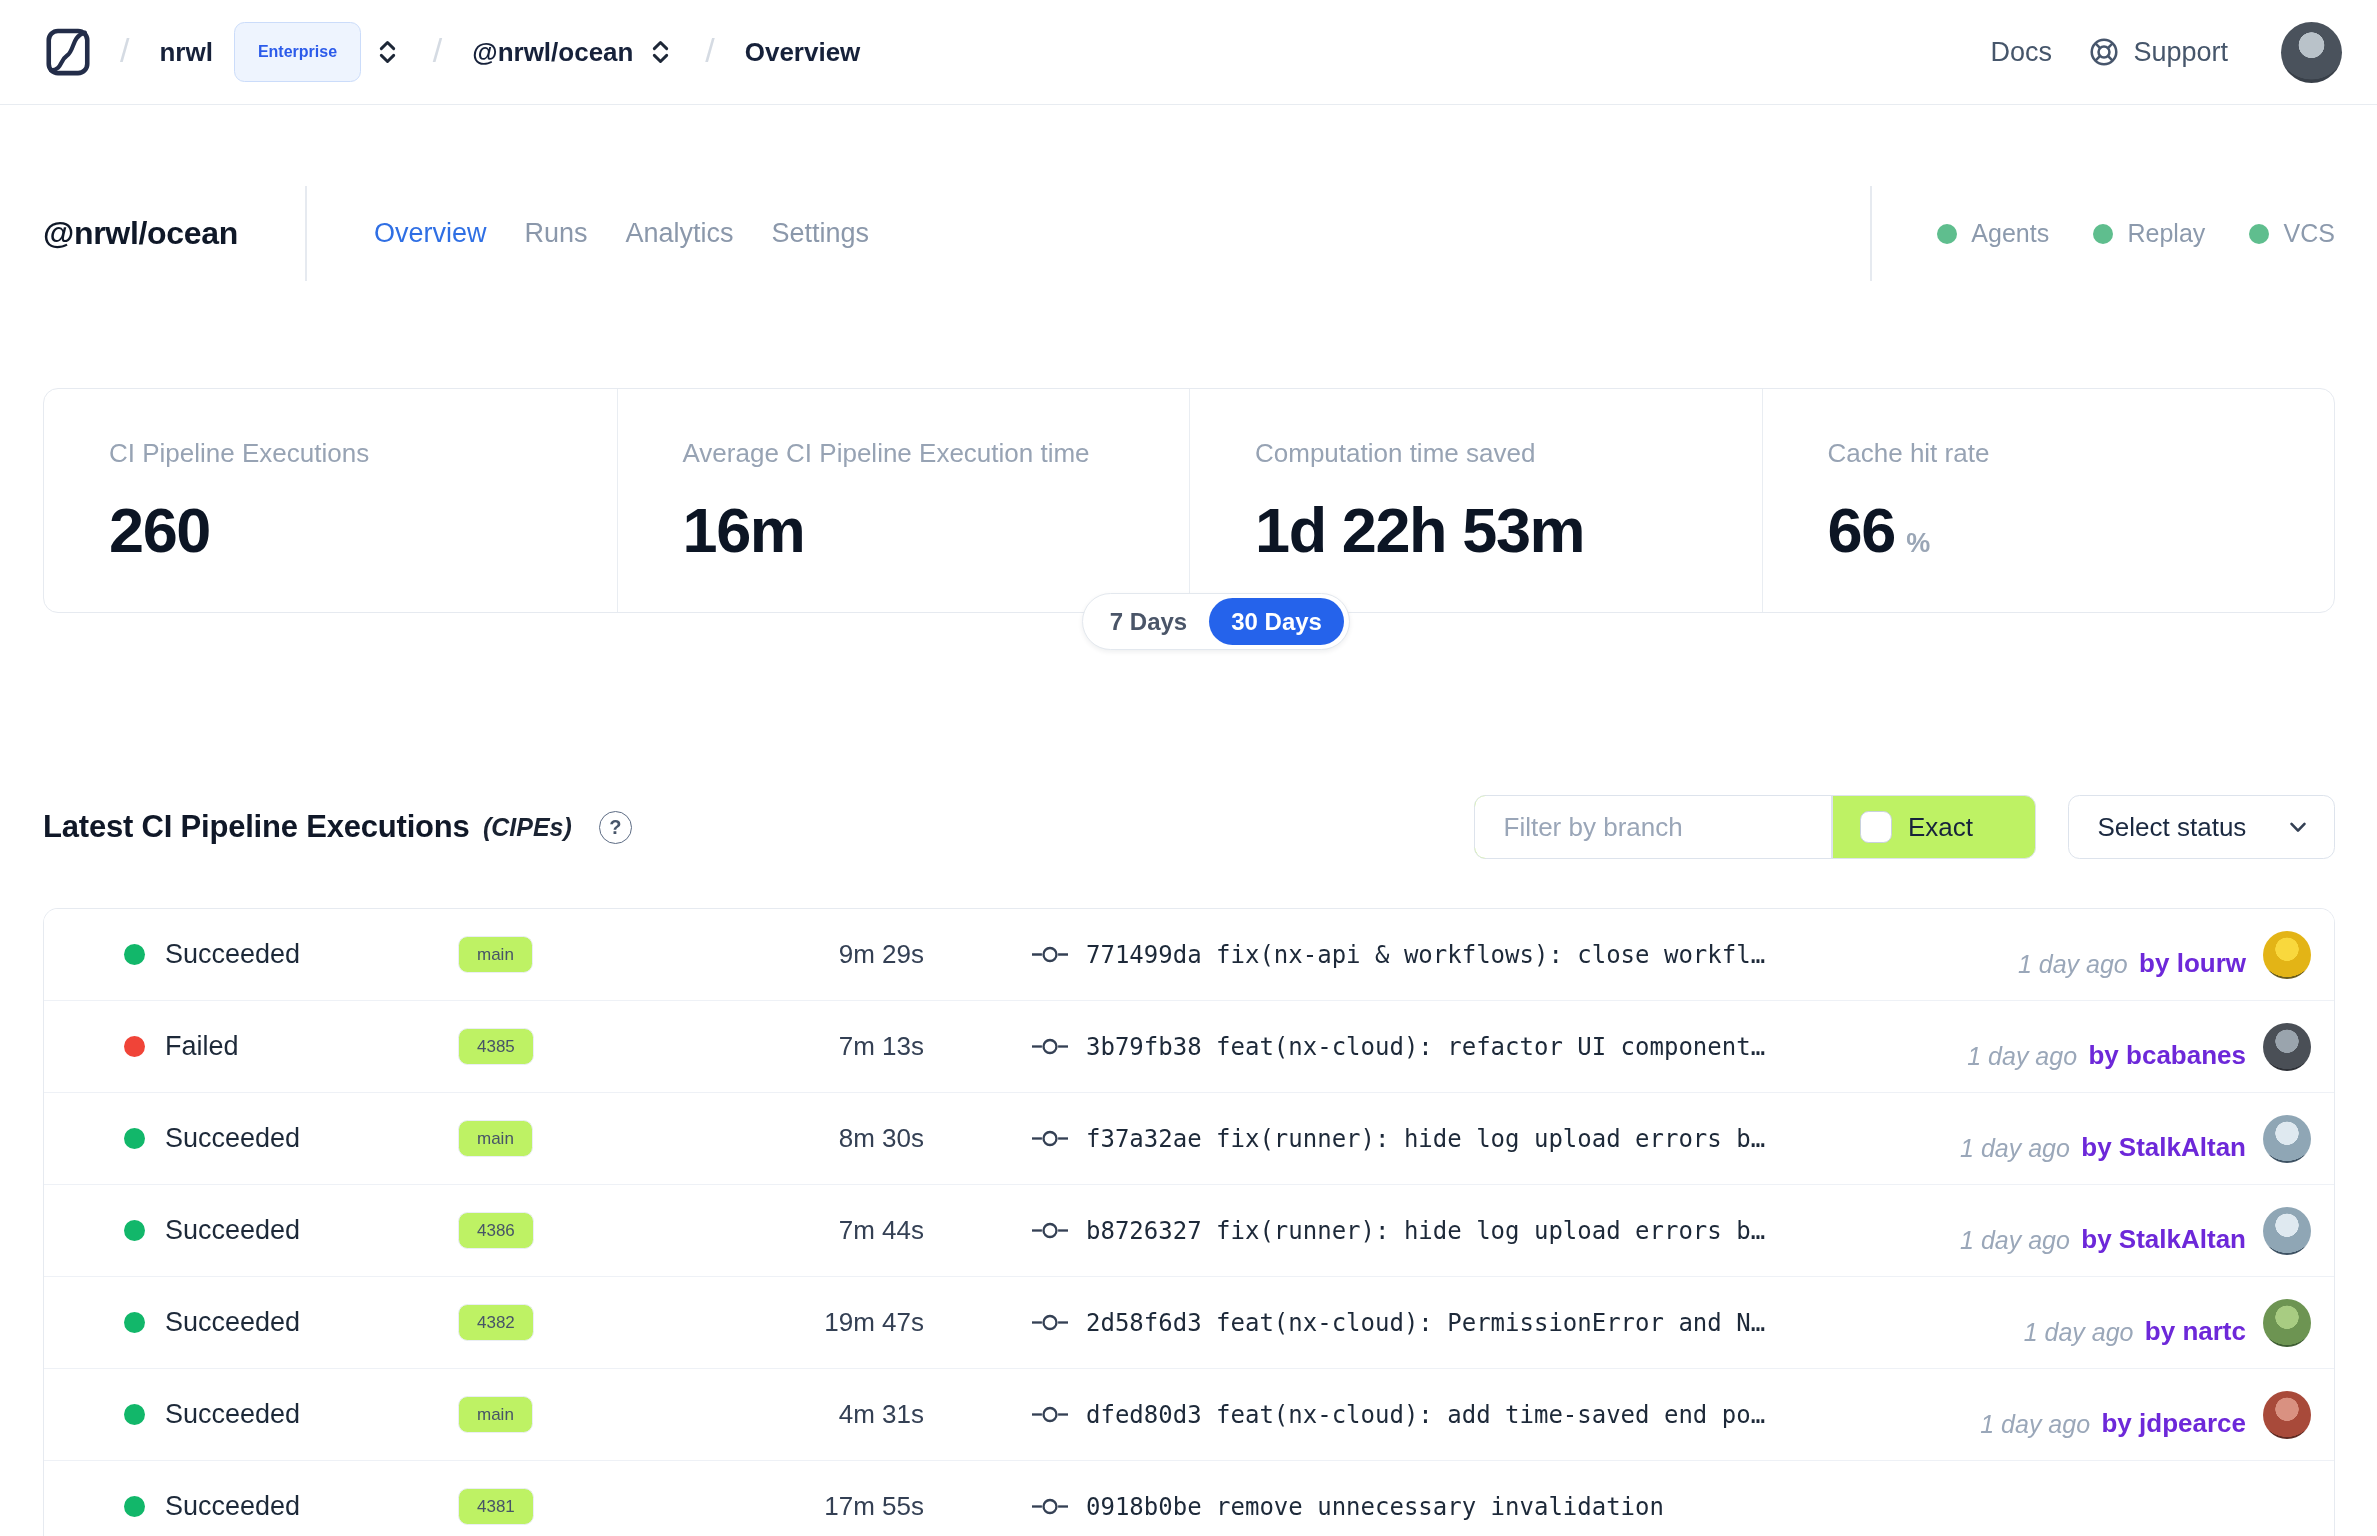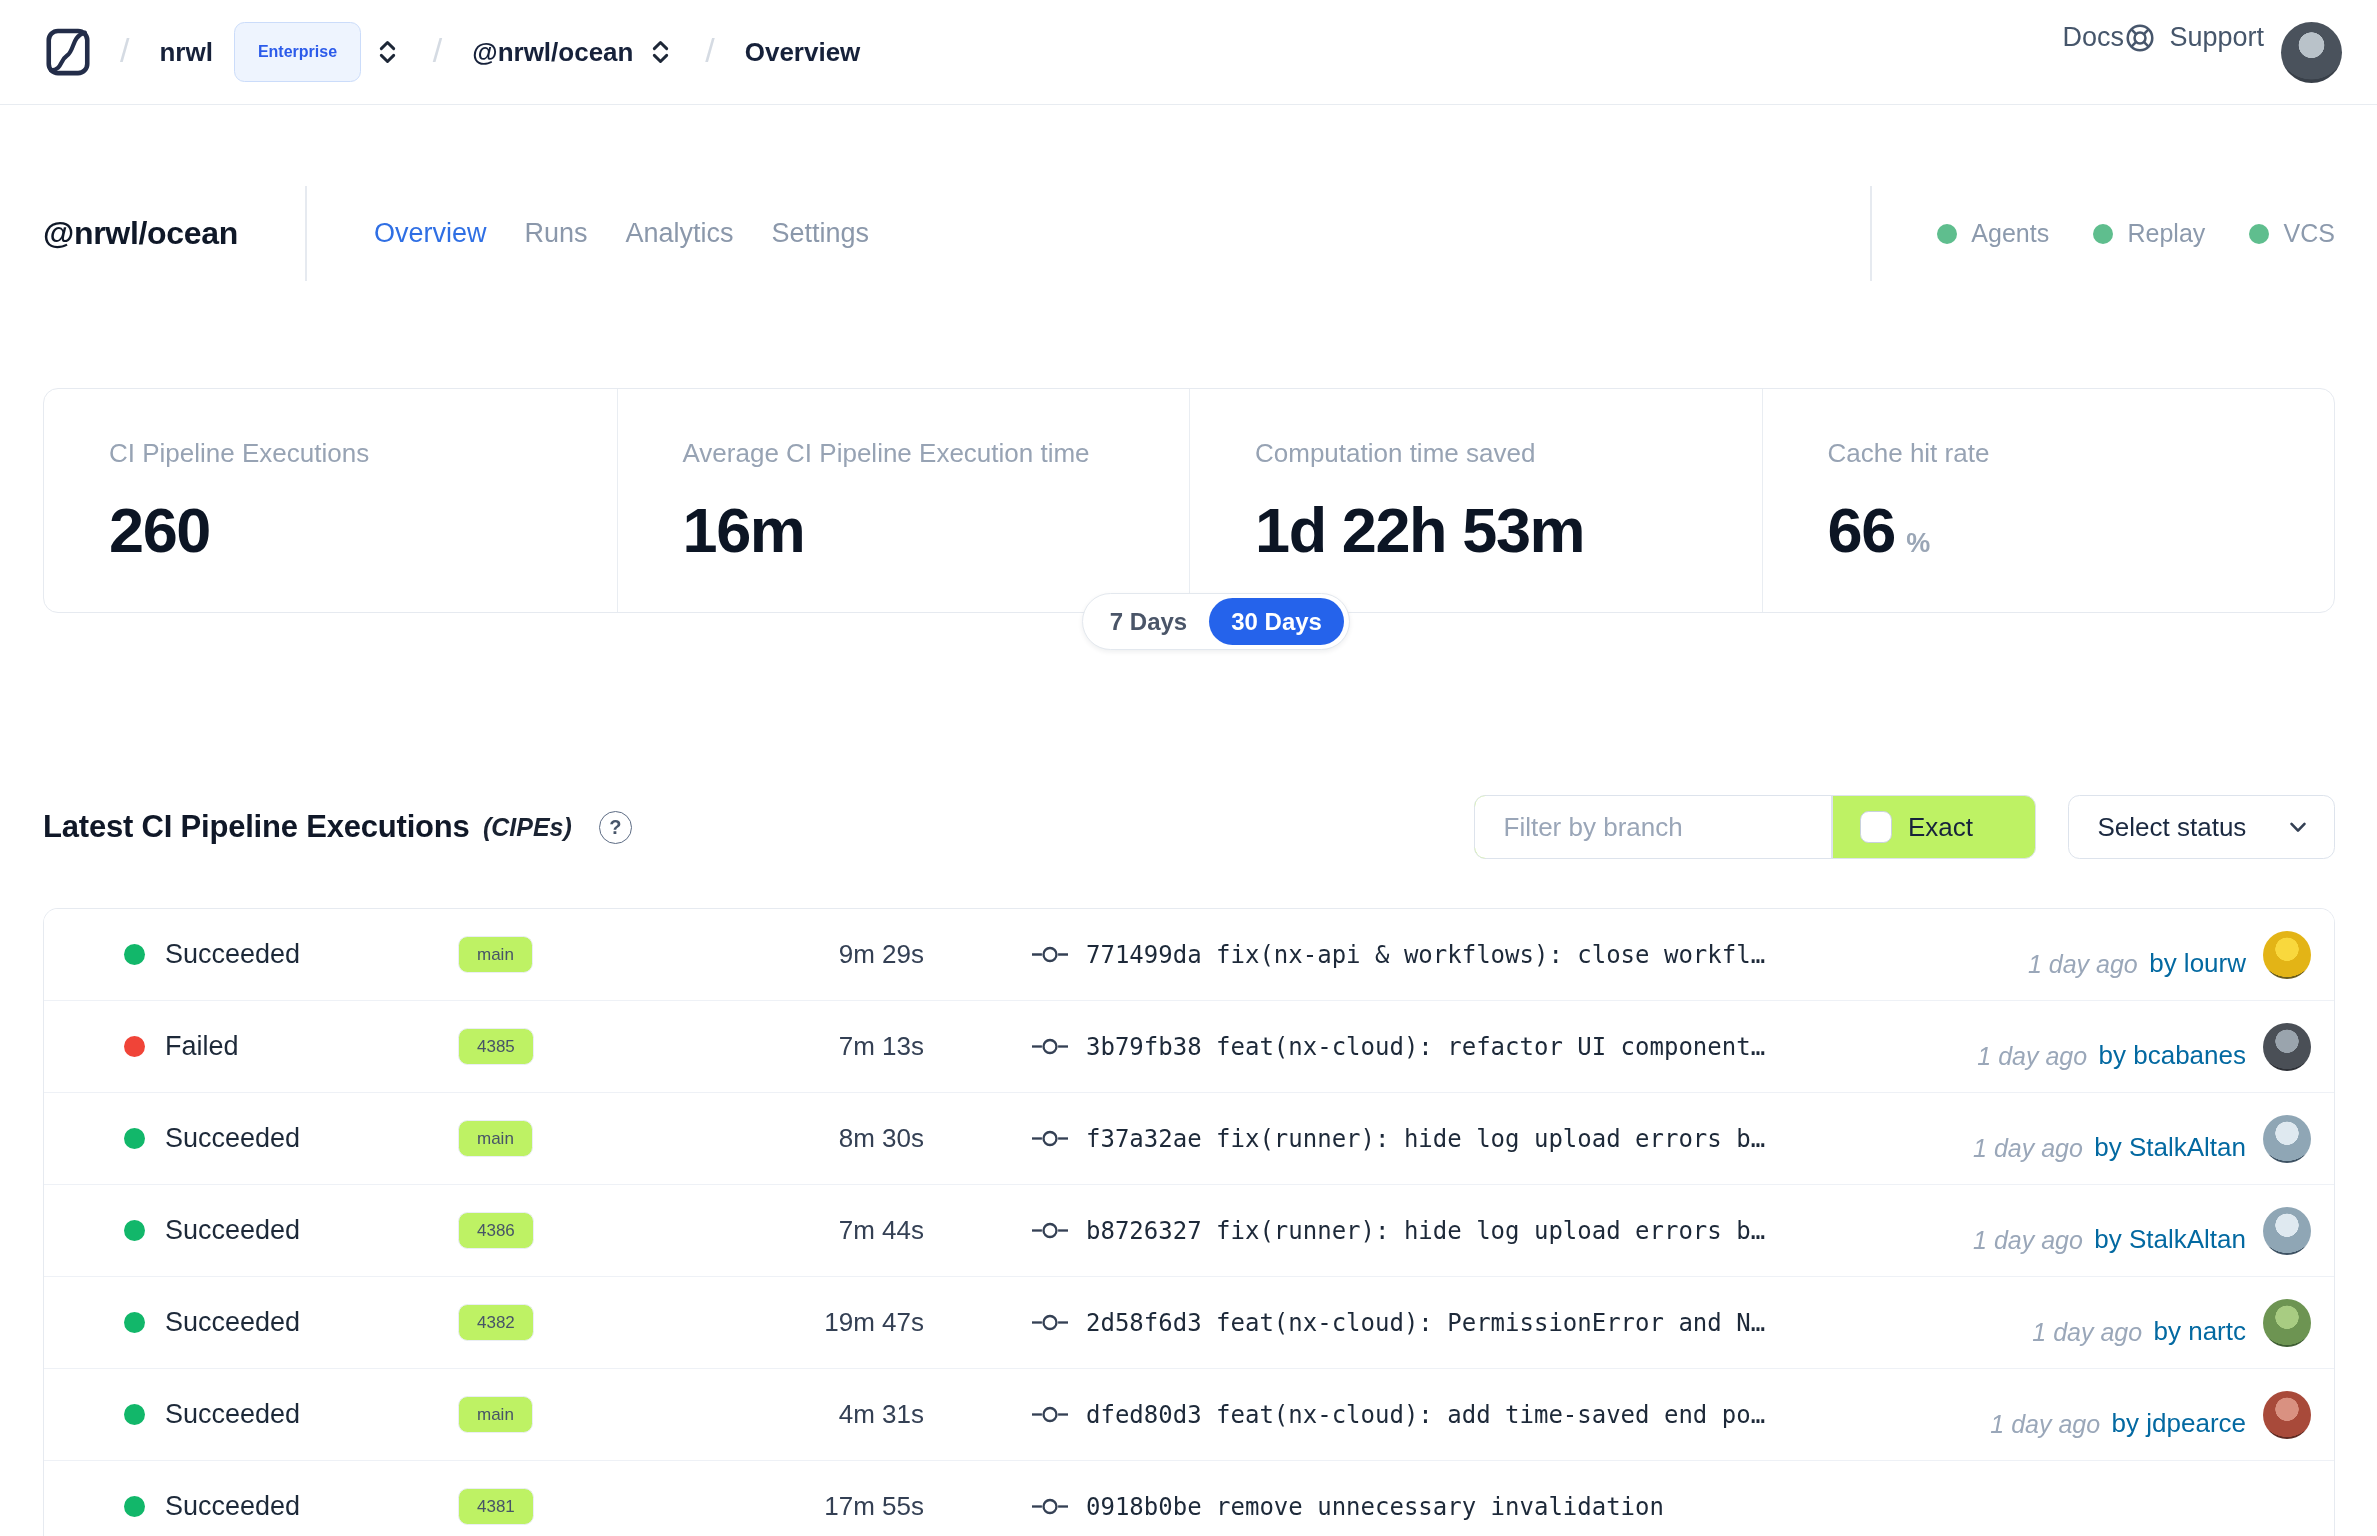--- a/index.html
+++ b/index.html
@@ -9,21 +9,21 @@
     background:#ffffff; font-family:"Liberation Sans", sans-serif; color:#101828;
   }
   
   .navbar { height:105px; display:flex; align-items:center; padding:0 36px 0 46px; border-bottom:1px solid #e8ecf1; background:#fff; }
   .logo { width:44px; height:48px; display:block; cursor:pointer; }
   .crumb-sep { color:#d5dbe3; font-size:34px; font-weight:300; margin:0 30px; transform:translateY(-1.9px); }
   .crumb { font-size:26px; font-weight:600; color:#16213a; cursor:pointer; white-space:nowrap; }
   .badge-enterprise { margin-left:21px; padding:20px 23px; font-size:16px; font-weight:600; color:#2c5bea;
     background:#eef4fe; border:1px solid #cbdcfa; border-radius:10.5px; cursor:pointer; }
   .unfold-btn { margin-left:13.3px; width:28.5px; height:32px; background:none; border:none; cursor:pointer; display:flex; align-items:center; }
-  .nav-right { margin-left:auto; display:flex; align-items:flex-start; }
+  .nav-right { margin-left:auto; display:flex; align-items:center; gap:36px; }
   .nav-link { font-size:27px; font-weight:500; color:#46566b; background:none; border:none; cursor:pointer;
     display:flex; align-items:center; gap:13.3px; font-family:inherit; }
   .nav-avatar { width:61px; height:61px; border-radius:50%; margin-left:17px; cursor:pointer;
     background:radial-gradient(circle at 50% 38%, #b9c2c9 0 26%, #4a525c 27% 70%, #394049 71%); border:none; }
   
   .ws-bar { display:flex; align-items:center; padding:0 43px; margin-top:81px; height:95px; }
   .ws-title { font-size:32px; font-weight:700; color:#0f1828; letter-spacing:-0.3px; }
   .vdiv { width:1.9px; height:95px; background:#e6eaf0; }
   .ws-bar .vdiv { margin:0 67px; }
   .tabs { display:flex; align-items:center; gap:38px; }
@@ -73,21 +73,21 @@
   .row-status { font-size:27px; font-weight:500; color:#1d2939; }
   .cell-branch { width:314px; }
   .branch-badge { display:inline-block; padding:7.6px 18px; font-size:17px; color:#475467;
     background:#bef264; border:1px solid #eaeef4; border-radius:9.5px; }
   .cell-duration { width:152px; text-align:right; font-size:26px; color:#344054; white-space:nowrap; }
   .cell-commit { margin-left:108px; width:751px; display:flex; align-items:center; gap:18px; overflow:hidden; }
   .commit-icon { flex:none; display:flex; }
   .commit-text { font-family:"DejaVu Sans Mono", monospace; font-size:24px; color:#1d2939; white-space:nowrap; }
   .cell-meta { margin-left:auto; display:flex; align-items:flex-end; padding-right:23px; white-space:nowrap; }
   .row-ago { font-size:25px; font-style:italic; color:#9aa7b9; }
-  .row-author { font-size:26px; font-weight:400; color:#0369a1; margin-left:11.4px; }
+  .row-author { font-size:26px; font-weight:700; color:#6d28d9; margin-left:11.4px; }
   .row-avatar { width:48px; height:48px; border-radius:50%; margin-left:17px; flex:none; }
   svg { display:block; }
 </style>
 </head>
 <body>
 
 <div class="page">
 
   <header class="navbar">
     <a style="display:block">

